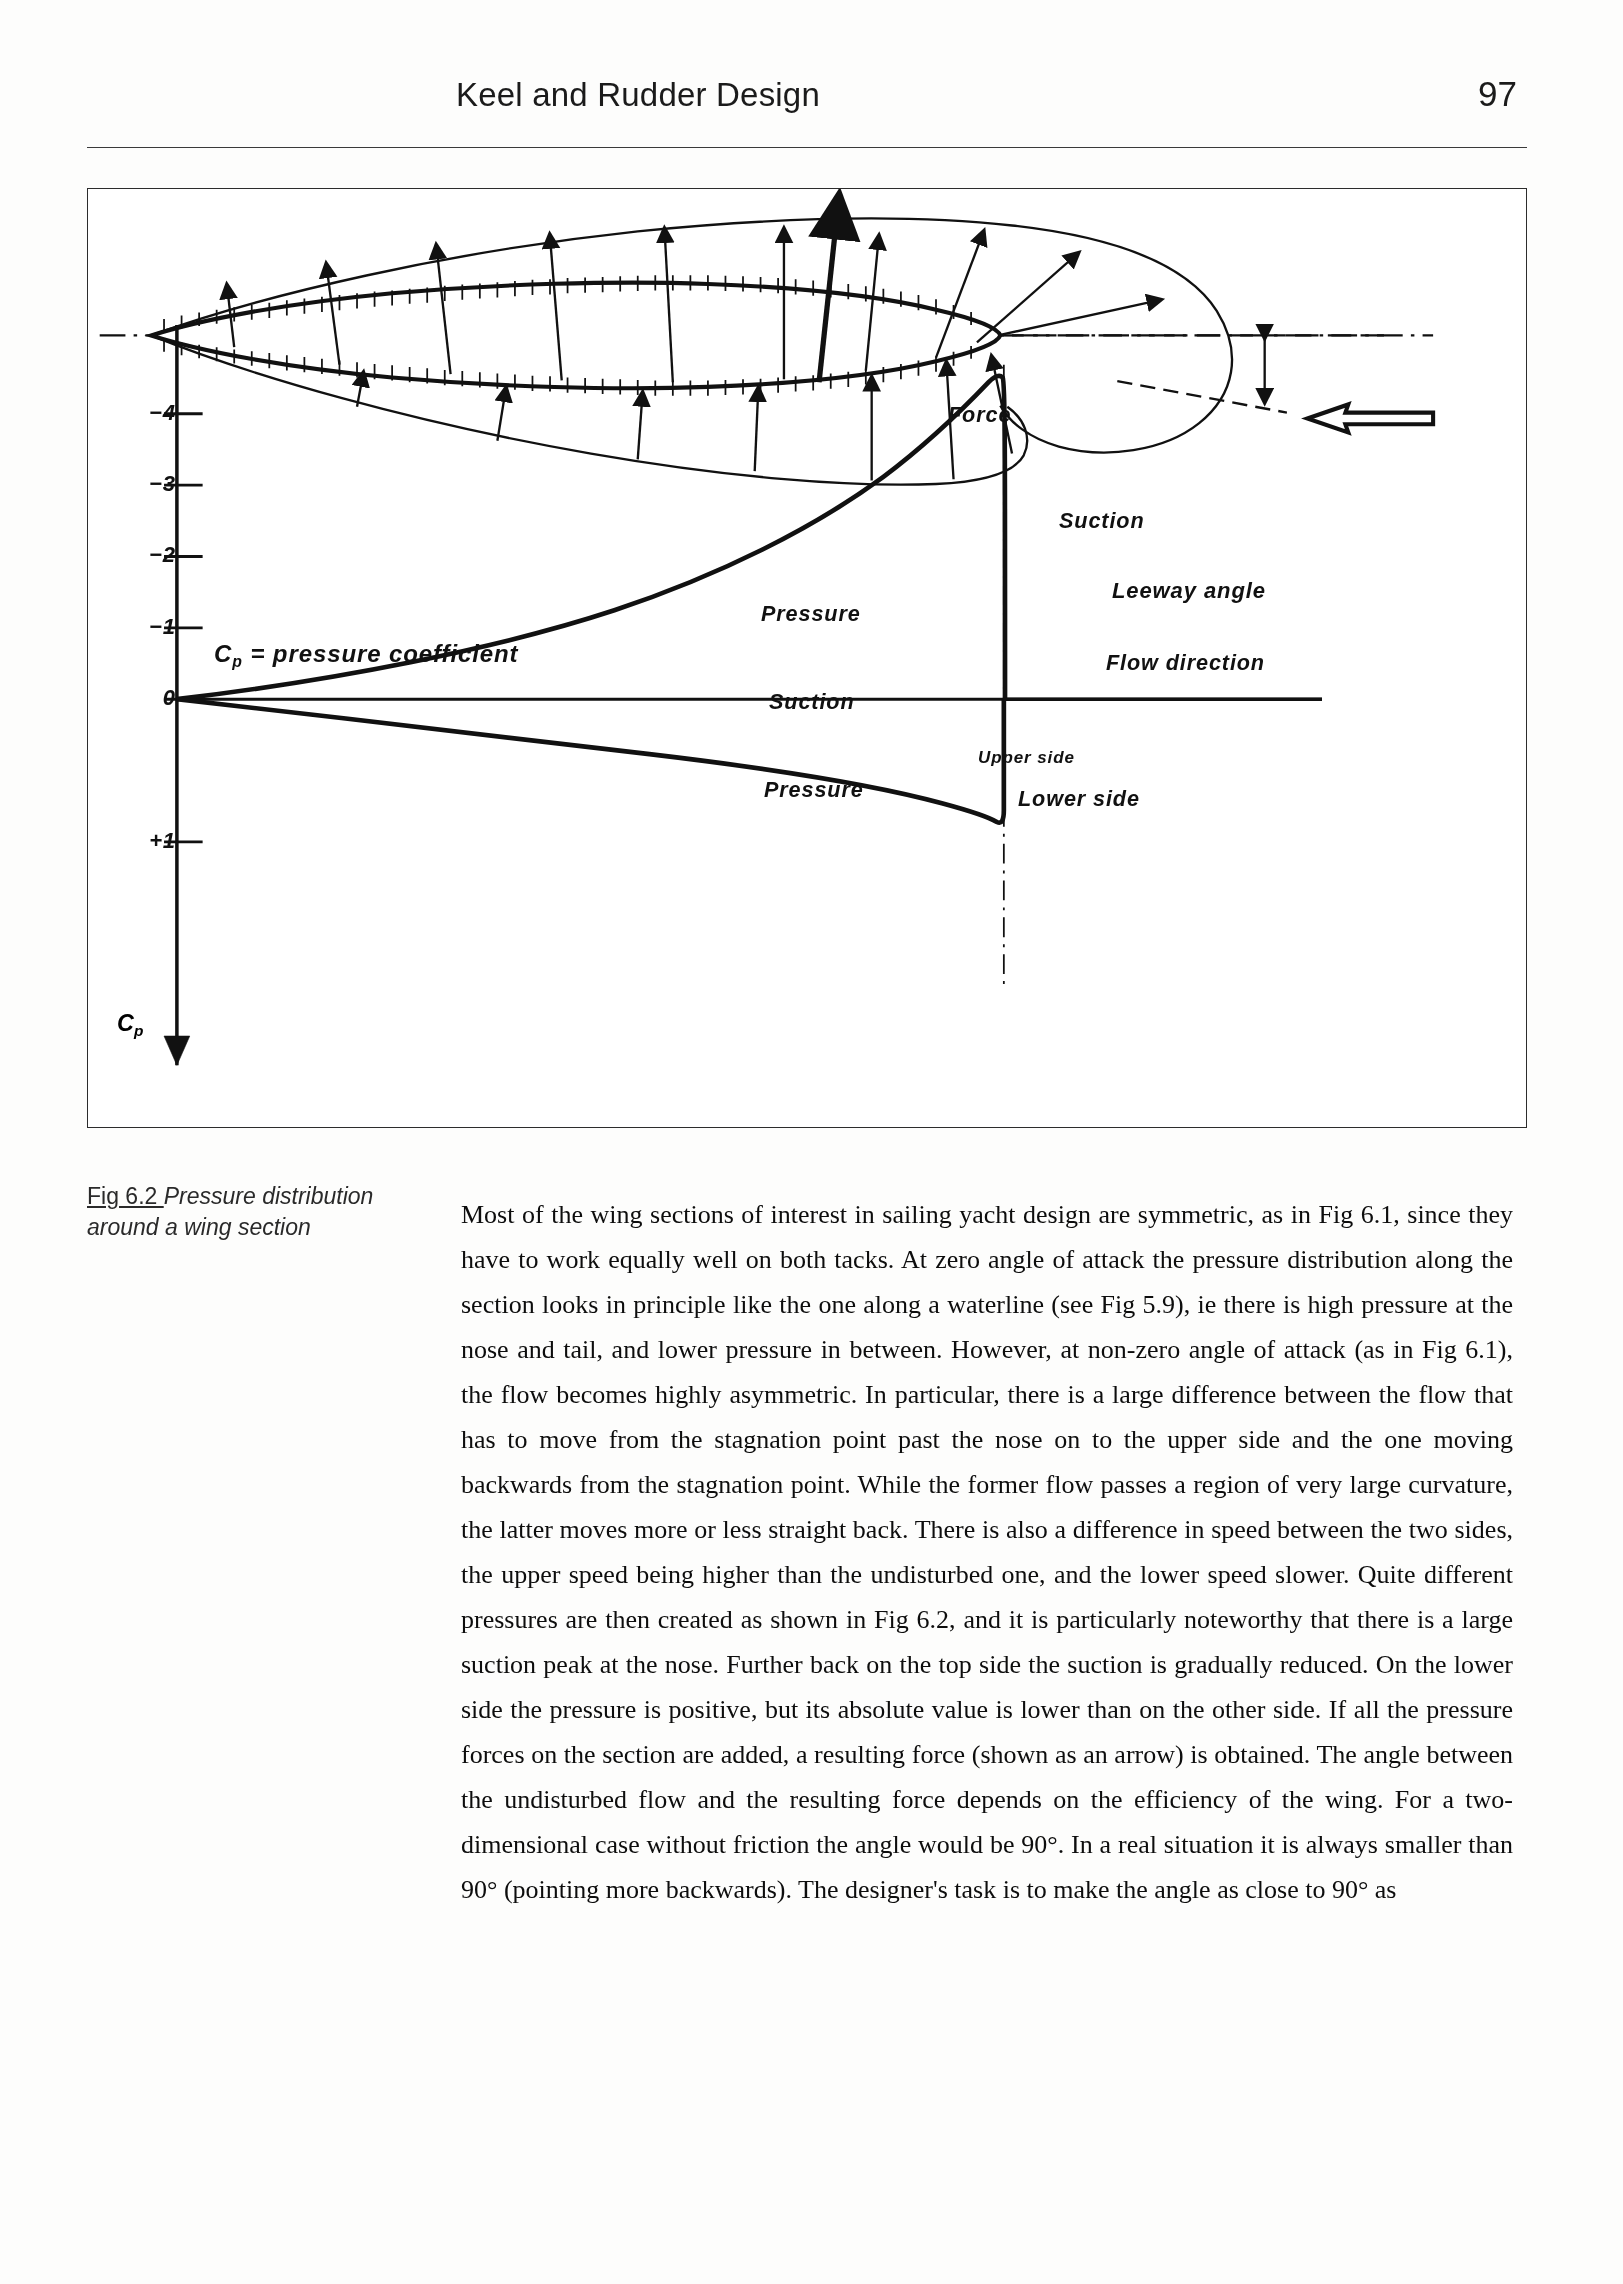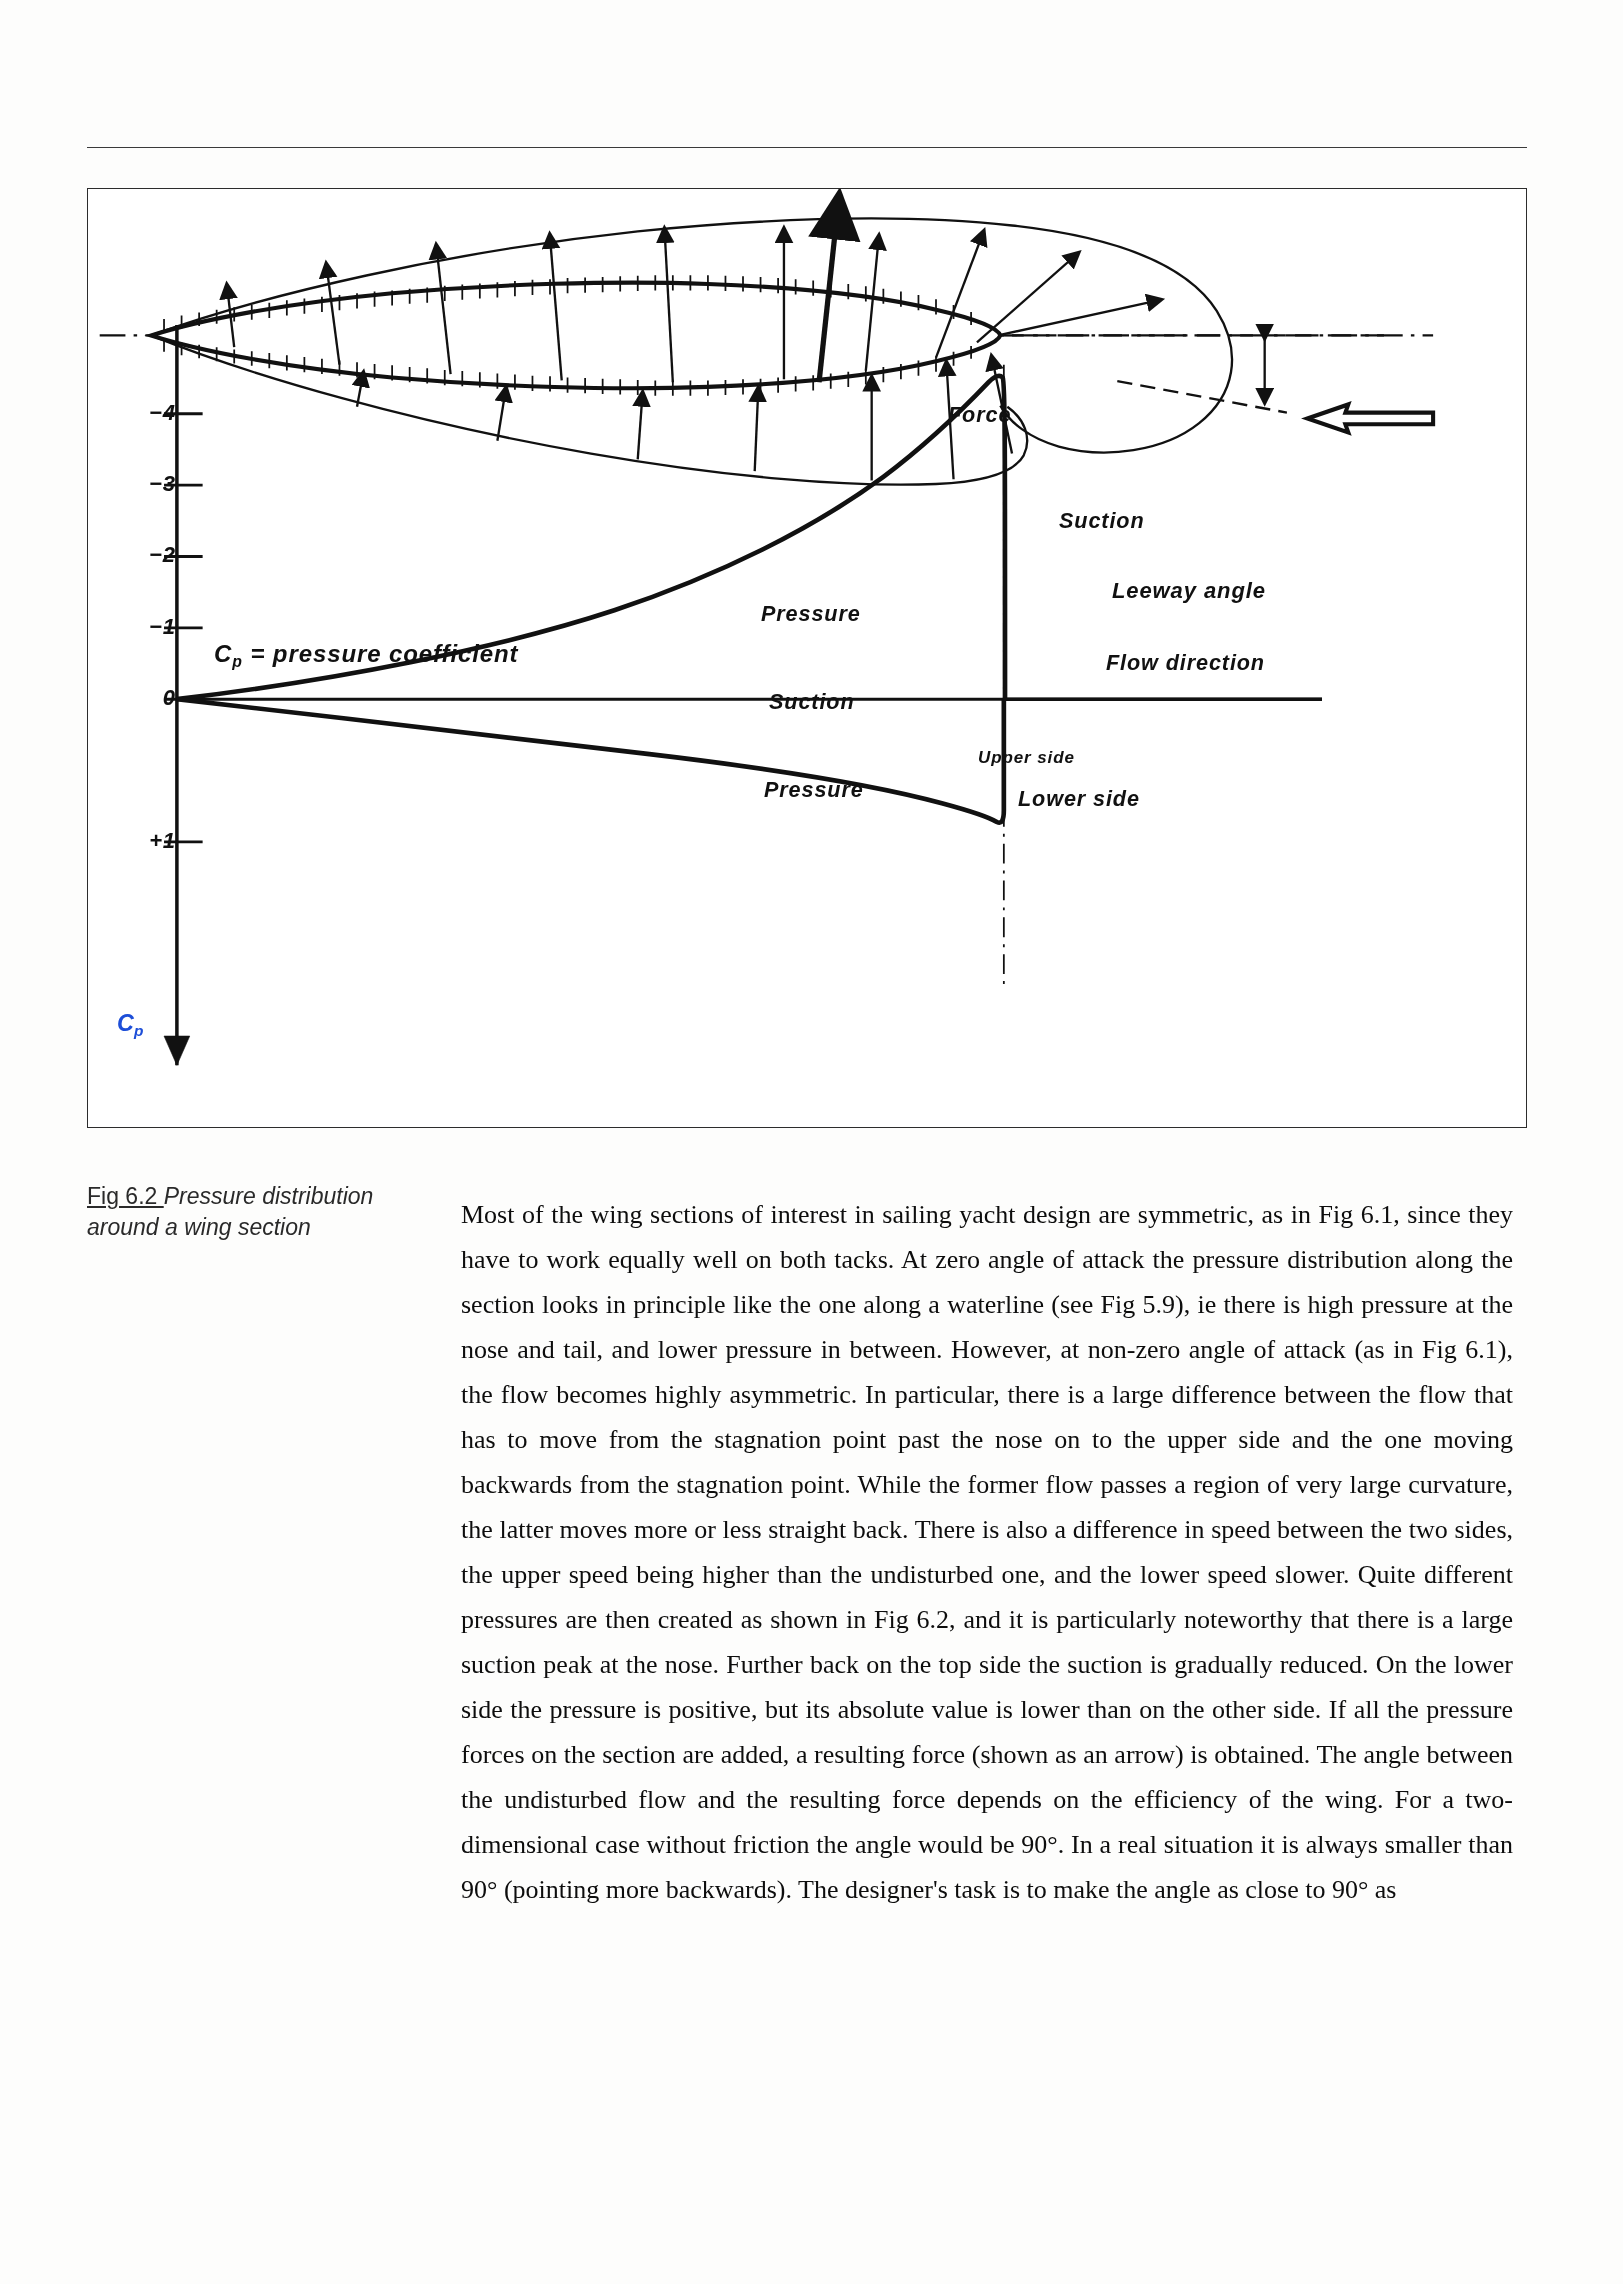--- a/index.html
+++ b/index.html
@@ -68,21 +68,21 @@
     position:absolute;
     font-family:"Liberation Sans", sans-serif;
     font-style:italic; font-weight:bold; font-size:22px;
     color:#111111; text-align:right; width:70px;
     letter-spacing:0.6px;
   }
   .cp-axis-label {
     position:absolute;
     font-family:"Liberation Sans", sans-serif;
     font-style:italic; font-weight:bold; font-size:23.4px;
-    color:#1d4ed8;
+    color:#000000;
   }
   .sub { font-size:0.66em; vertical-align:-0.32em; }
 
   
   .caption {
     position:absolute; left:87px; top:1181px; width:304px;
     font-family:"Liberation Sans", sans-serif;
     font-size:23px; line-height:1.33; color:#2a2a2a;
   }
   .caption .cap-num { font-style:normal;text-decoration:underline; }
@@ -96,20 +96,24 @@
     color:#0d0d0d;
     hyphens:none;
   }
   .body-col p { margin:12px; }
 </style>
 </head>
 <body>
 
 <div class="page">
 
+  <div class="header">
+    <div class="header-title">Keel and Rudder Design</div>
+    <div class="header-page">97</div>
+  </div>
   <div class="header-rule"></div>
 
   <div class="figure-box">
 
     <svg class="fig-svg" width="1434" height="935" viewBox="0 0 2452 1598">
       <defs>
         <marker id="ah" markerWidth="14" markerHeight="14" refX="6" refY="5" orient="auto" markerUnits="strokeWidth">
           <path d="M0,0 L10,5 L0,10 z" fill="#111"></path>
         </marker>
         <marker id="ahs" markerWidth="10" markerHeight="10" refX="5" refY="4" orient="auto" markerUnits="strokeWidth">

